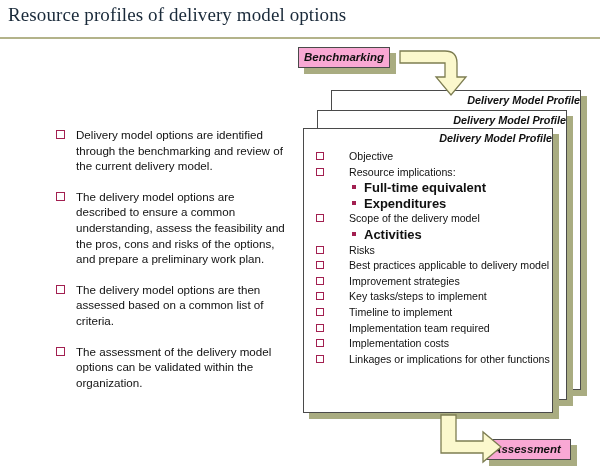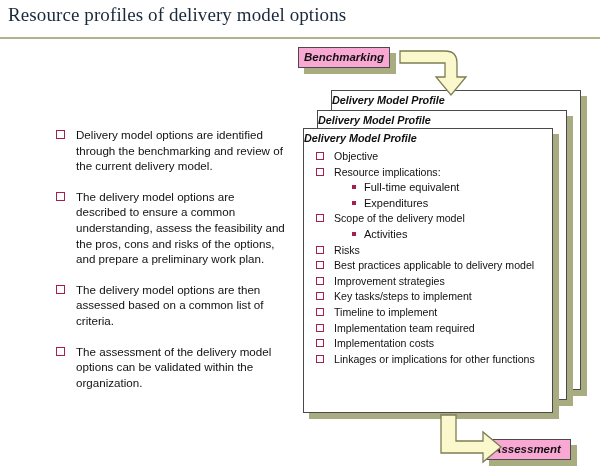--- a/index.html
+++ b/index.html
@@ -102,58 +102,59 @@
   
   .profile-card{
     position:absolute;
     background:#ffffff;
     border:1.4px solid #4a4a4a;
     box-sizing:border-box;
     box-shadow:6px 6px 0 0 #a9ac81;
   }
   .profile-card .card-title{
     display:block;
-    text-align:left;
+    text-align:right;
     font-size:10.8px;
     font-weight:bold;
     font-style:italic;
     color:#111111;
     margin-top:3px;
   }
 
   #card-back-3{ left:331px; top:90px;  width:250px; height:300px; }
   #card-back-2{ left:317px; top:110px; width:250px; height:290px; }
   #card-front { left:303px; top:128px; width:250px; height:285px; }
 
   
   #profile-list{
     position:absolute;
     left:12px; top:20px;
     right:6px;
   }
   .pl-item{
     position:relative;
-    padding-left:18px;
+    padding-left:33px;
     font-size:10.6px;
     line-height:15.6px;
     color:#111111;
     white-space:nowrap;
   }
   .pl-item .sq-hollow{
     top:3px;
     width:6px;height:6px;
     border:1.5px solid #a21f50;
   }
   .pl-sub{
     position:relative;
     padding-left:48px;
-    font-size:11px;
+    font-size:13px;
     line-height:15.6px;
     color:#111111;
     white-space:nowrap;
+    font-weight:bold;
   }
   .sq-solid{
     position:absolute;
     left:36px; top:5px;
     width:4px;height:4px;
     background:#a21f50;
   }
 
   
   #arrow-layer{

